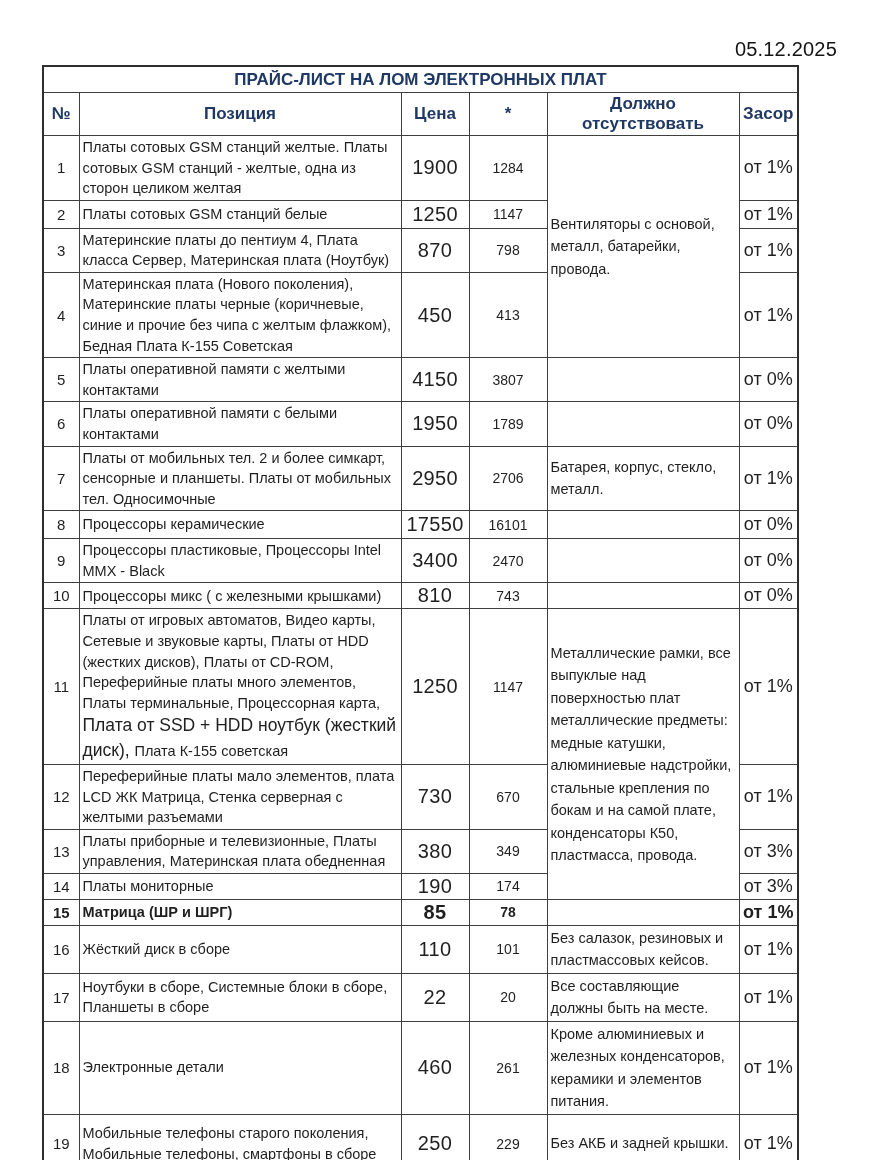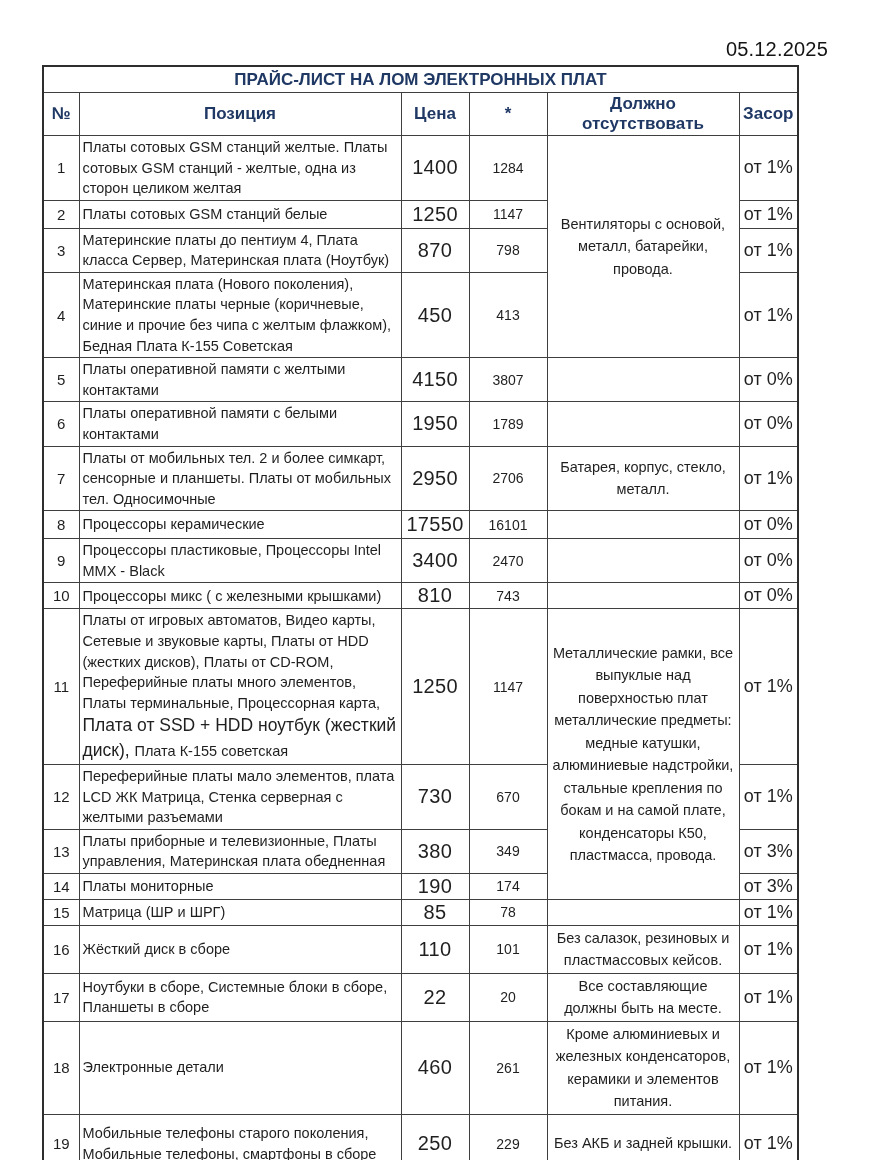--- a/index.html
+++ b/index.html
@@ -3,21 +3,21 @@
 <meta charset="utf-8">
 <style>
   html,body{margin:0;padding:0;}
   body{
     width:890px;height:1160px;background:#ffffff;position:relative;
     font-family:"Liberation Sans","DejaVu Sans",sans-serif;
     color:#1f1f1f;
     -webkit-font-smoothing:antialiased;
   }
   .date{
-    position:absolute;top:38px;right:62px;
+    position:absolute;top:38px;right:53px;
     font-size:20px;color:#141414;letter-spacing:0.2px;
   }
   table.price{
     position:absolute;left:42px;top:65px;
     width:755px;border-collapse:collapse;table-layout:fixed;
     border:2px solid #2e2e2e;
   }
   table.price th, table.price td{
     border:1px solid #3f3f3f;
     vertical-align:middle;
@@ -30,21 +30,21 @@
   }
   th.colhdr{
     color:var(--hdr,#1f3864);font-weight:bold;font-size:17px;
     text-align:center;height:26px;
   }
   td.num{ text-align:center;font-size:15px; }
   td.pos{ text-align:left;font-size:14.5px;line-height:1.42;padding-left:5px;padding-right:4px; }
   td.pos .bigseg{ font-size:17.5px; }
   td.price{ text-align:center;font-size:20px;letter-spacing:0.3px; }
   td.star{ text-align:center;font-size:14px; }
-  td.absent{ text-align:center;font-size:14.5px;line-height:1.55;padding:2px 6px; }
+  td.absent{ text-align:left;font-size:14.5px;line-height:1.55;padding:2px 6px; }
   td.clog{ text-align:center;font-size:18px; }
 </style>
 </head>
 <body>
 
 <div class="date">05.12.2025</div>
 
 <table class="price">
   <colgroup>
     <col style="width:36px">
@@ -64,21 +64,21 @@
       <th class="colhdr">Цена</th>
       <th class="colhdr">*</th>
       <th class="colhdr">Должно отсутствовать</th>
       <th class="colhdr">Засор</th>
     </tr>
   </thead>
   <tbody id="rows">
       <tr style="height: 55px;">
         <td class="num">1</td>
         <td class="pos">Платы сотовых GSM станций желтые. Платы сотовых GSM станций - желтые, одна из сторон целиком желтая</td>
-        <td class="price">1400</td>
+        <td class="price">1900</td>
         <td class="star">1284</td>
         <td class="absent" rowspan="4">Вентиляторы с основой, металл, батарейки, провода.</td>
         <td class="clog">от 1%</td>
       </tr>
       <tr style="height: 28px;">
         <td class="num">2</td>
         <td class="pos">Платы сотовых GSM станций белые</td>
         <td class="price">1250</td>
         <td class="star">1147</td>
         <td class="clog">от 1%</td>
@@ -167,21 +167,21 @@
         <td class="star">349</td>
         <td class="clog">от 3%</td>
       </tr>
       <tr style="height: 23px;">
         <td class="num">14</td>
         <td class="pos">Платы мониторные</td>
         <td class="price">190</td>
         <td class="star">174</td>
         <td class="clog">от 3%</td>
       </tr>
-      <tr style="height: 22px;">
+      <tr style="height: 22px; font-weight: bold;">
         <td class="num">15</td>
         <td class="pos">Матрица (ШР и ШРГ)</td>
         <td class="price">85</td>
         <td class="star">78</td>
         <td class="absent"></td>
         <td class="clog">от 1%</td>
       </tr>
       <tr style="height: 40px;">
         <td class="num">16</td>
         <td class="pos">Жёсткий диск в сборе</td>

